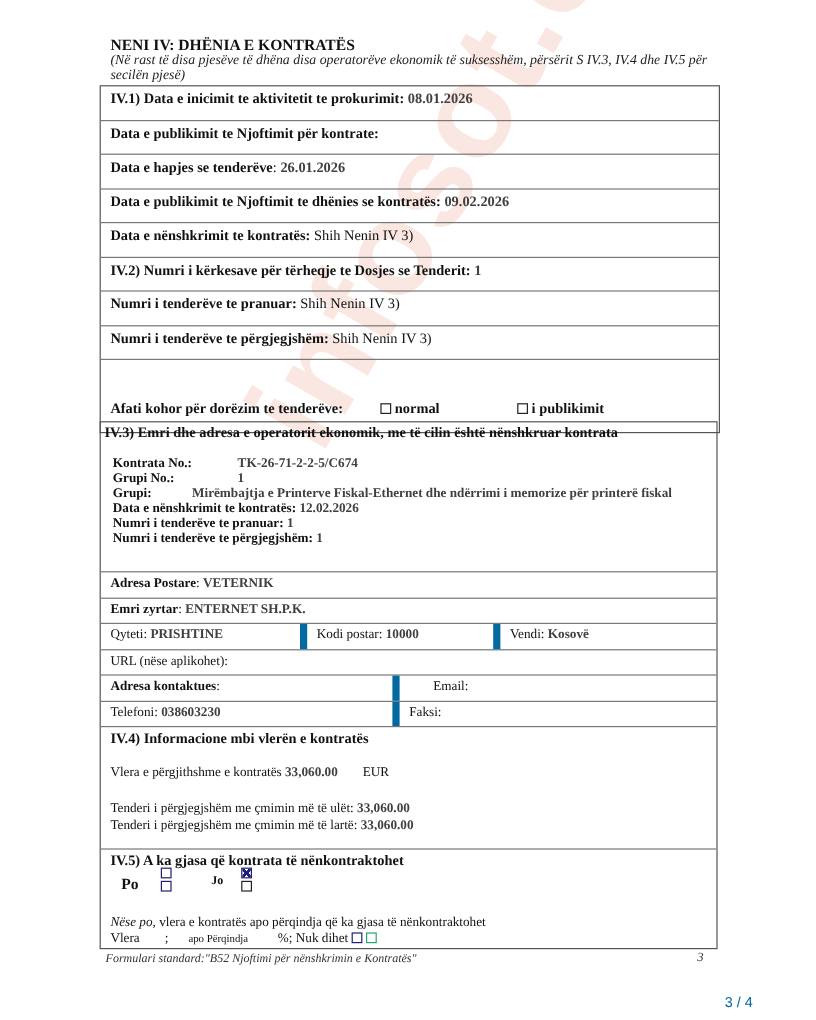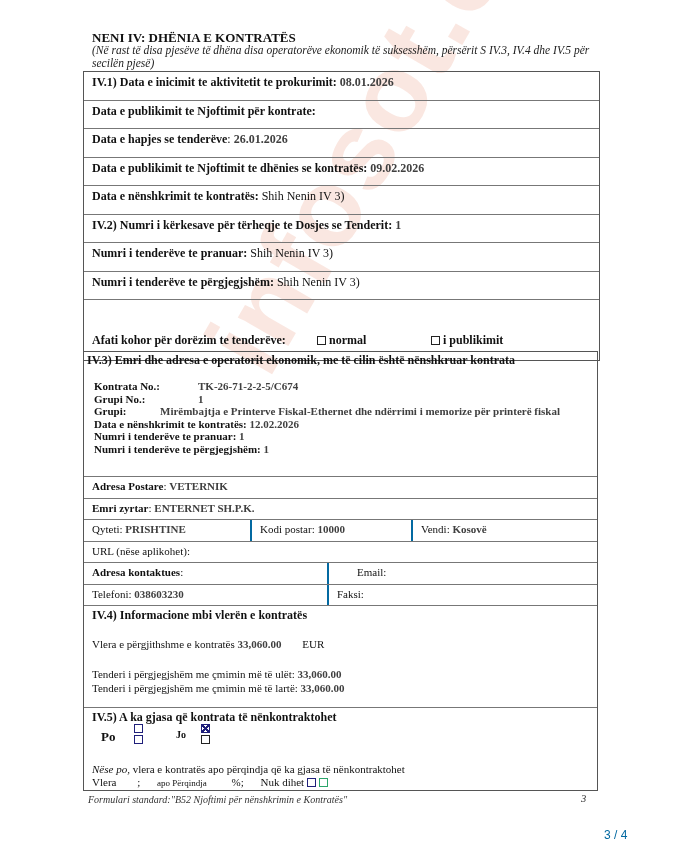--- a/index.html
+++ b/index.html
@@ -22,21 +22,21 @@
   }
   .cb.green { border-color:#2aa56a; }
   
   .t2 { left:83px; top:351px; width:515px; height:440px; border:1px solid #555; box-sizing:border-box; }
   .sec-head { font-size:12px; font-weight:bold; padding:1px 3px; }
   .info { position:absolute; left:10px; top:28px; font-size:11px; line-height:12.5px; font-weight:bold; }
   .info .k { display:inline-block; width:104px; }
   .grid { position:absolute; left:0; width:513px; font-size:11px; }
   .grow { border-top:1px solid #777; height:21.5px; box-sizing:border-box; display:flex; }
   .grow > div { padding:3px 8px; box-sizing:border-box; }
-  .vline { border-left:2px solid #0369a1; }
+  .vline { border-left:6px solid #0369a1; }
   .watermark { left:180px; top:330px; font-family:"Liberation Sans", sans-serif; font-size:110px; font-weight:bold;
                color:rgba(230,120,90,0.18); transform:rotate(-60deg); transform-origin:left top; white-space:nowrap; letter-spacing:2px; }
   .footer { left:88px; top:794px; font-size:10px; font-style:italic; color:#333; }
   .pagenum { left:581px; top:793px; font-size:10.5px; font-style:italic; color:#333; }
   .pageind { left:604px; top:828px; font-size:12px; color:#0369a1; font-family:"Liberation Sans", sans-serif; }
 </style>
 </head>
 <body>
 
 <div class="abs watermark">infosot.com</div>
@@ -122,21 +122,21 @@
       <span class="cb black"></span>
     </div>
     <div style="position:absolute;left:8px;top:55px;font-size:11px;">
       <i>Nëse po,</i><span> vlera e kontratës apo përqindja që ka gjasa të nënkontraktohet</span>
     </div>
     <div style="position:absolute;left:8px;top:68px;font-size:11px;">
       <span>Vlera</span>
       <span style="margin-left:18px;">;</span>
       <span style="margin-left:14px;font-size:9px;">apo Përqindja</span>
       <span style="margin-left:22px;">%;</span>
-      <span style="margin-left:14px;">Nuk dihet</span>
+      <span style="">Nuk dihet</span>
       <span class="cb"></span>
       <span class="cb green"></span>
     </div>
   </div>
 </div>
 
 <div class="abs footer">Formulari standard:"B52 Njoftimi për nënshkrimin e Kontratës"</div>
 <div class="abs pagenum">3</div>
 <div class="abs pageind">3 / 4</div>
 

